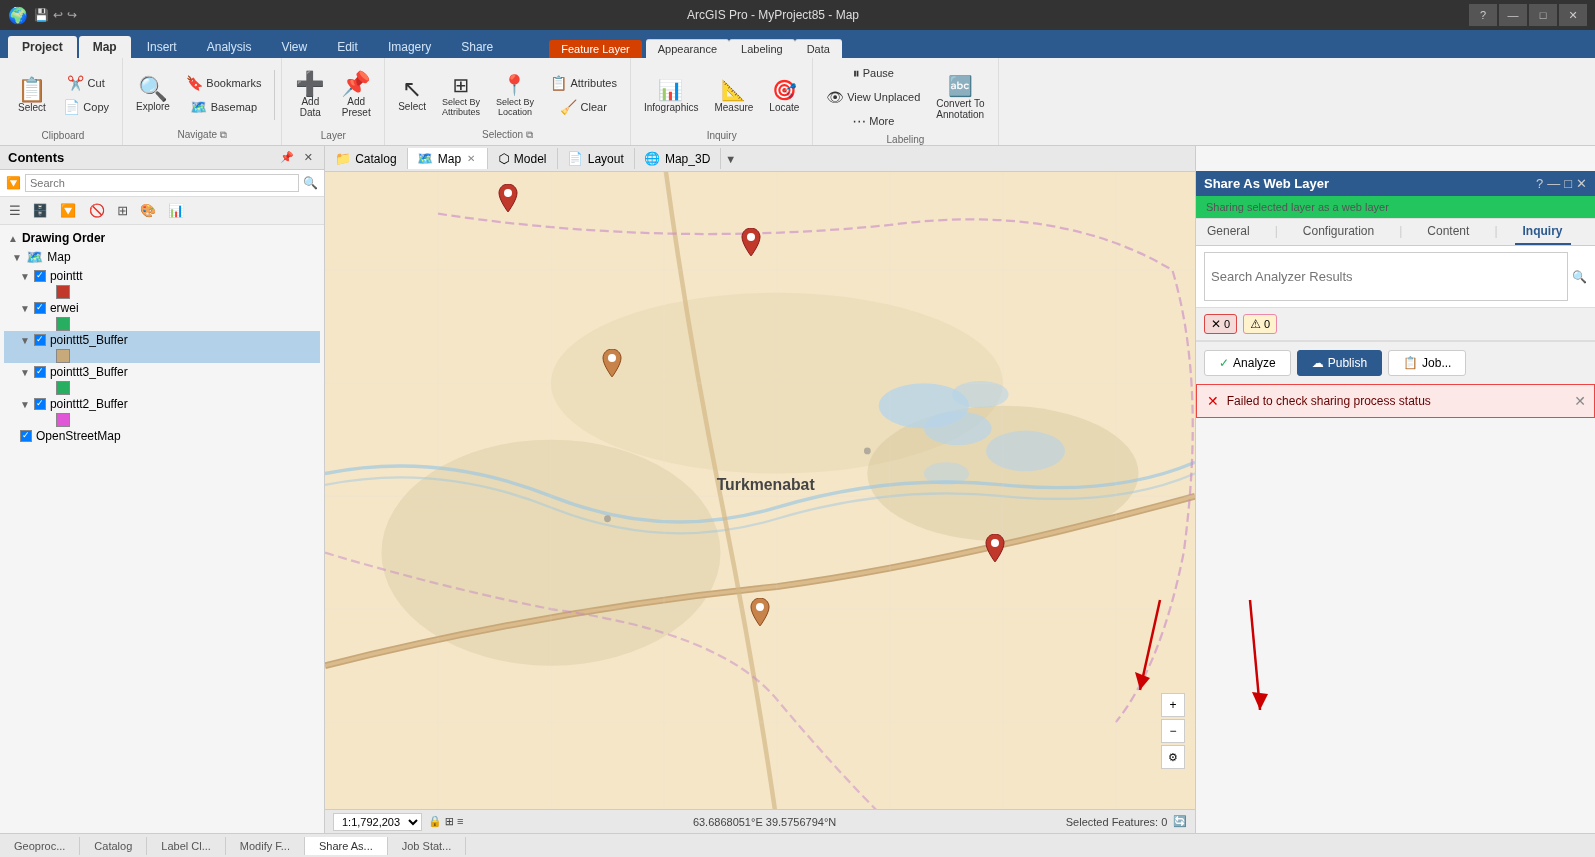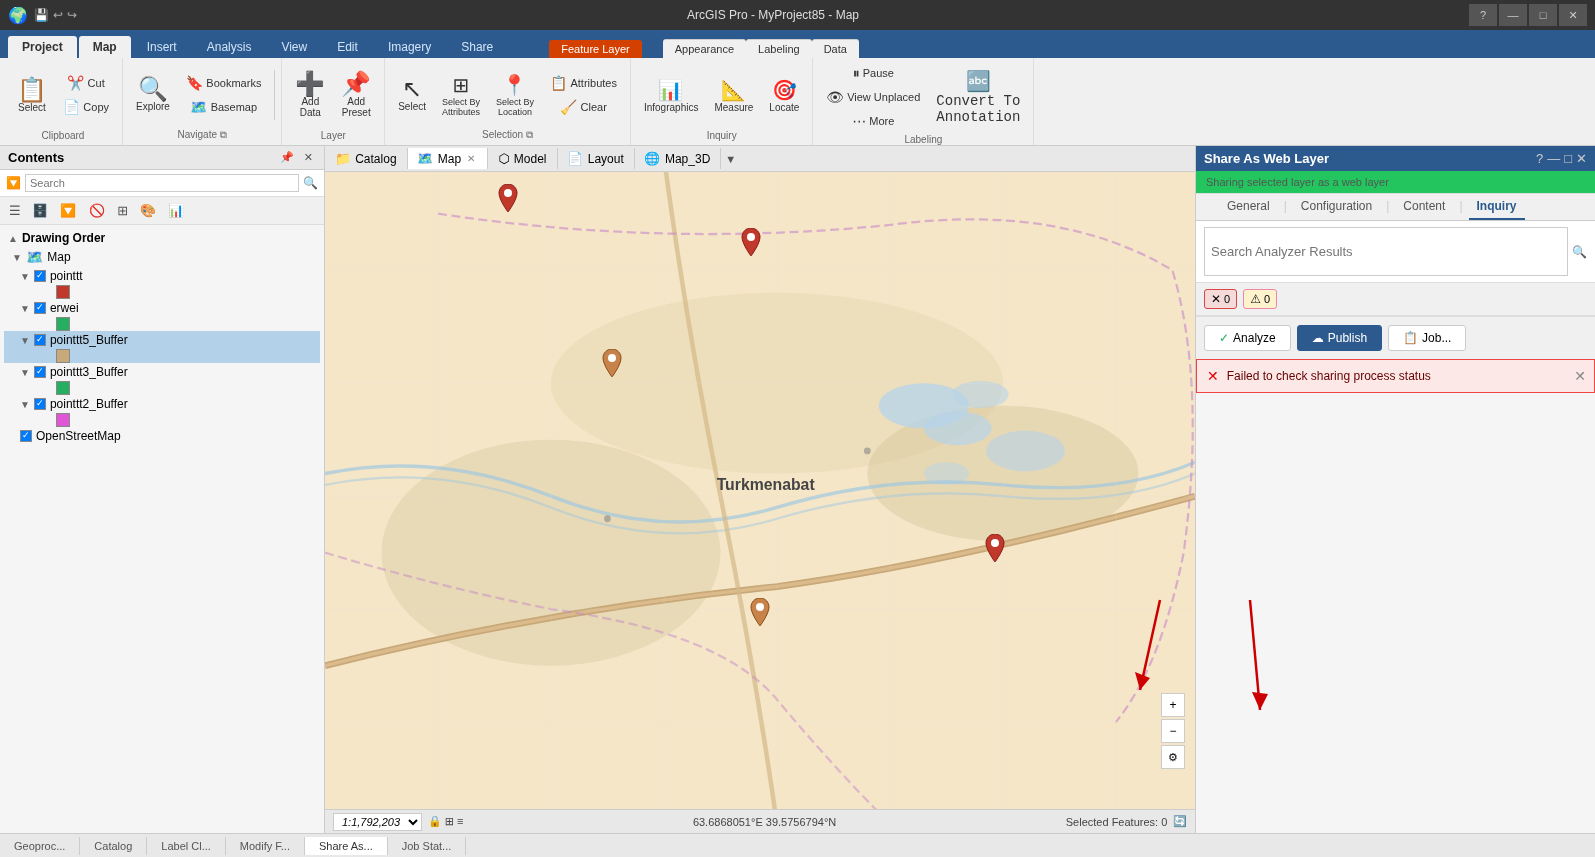--- a/index.html
+++ b/index.html
@@ -88,34 +88,34 @@
     .map-pin svg { width: 20px; height: 30px; }
 
     
     #statusbar {
       background: #e8e8e8; height: 24px; display: flex; align-items: center; justify-content: space-between;
       border-top: 1px solid #ccc; font-size: 11px; color: #444; padding: 0 8px;
     }
     .status-left { display: flex; align-items: center; gap: 6px; }
     .status-center { flex: 1; text-align: center; }
     .status-right { display: flex; align-items: center; gap: 6px; }
-    .scale-select { border: 1px solid #ccc; padding: 1px 4px; font-size: 11px; background: white; font-style: italic; }
+    .scale-select { border: 1px solid #ccc; padding: 1px 4px; font-size: 11px; background: white; }
 
     
     #right-panel {
       width: 400px; background: #f5f5f5; border-left: 1px solid #ccc; display: flex; flex-direction: column; flex-shrink: 0;
     }
     #right-panel-header {
-      background: #2d5a8e; color: white; padding: 5px 8px; display: flex; justify-content: space-between; align-items: center;
+      background: #2d5a8e; color: white; padding: 5px 8px; display: flex; justify-content: space-between; align-items: center; margin-top: 25px;
     }
     #right-panel-header .title { font-size: 13px; font-weight: 600; }
     #right-panel-header .controls { display: flex; gap: 4px; }
     #right-panel-header .ctrl-btn { color: #ccc; cursor: pointer; font-size: 13px; }
     .panel-subtitle { padding: 5px 10px; font-size: 11px; color: #555; border-bottom: 1px solid #ddd; background: #22c55e; }
-    .panel-tabs { display: flex; border-bottom: 1px solid #ccc; background: #f0f0f0; padding: 0 23px; gap: 6px; }
+    .panel-tabs { display: flex; border-bottom: 1px solid #ccc; background: #f0f0f0; padding: 0 3px; gap: 17px; }
     .panel-tab { padding: 5px 8px; font-size: 12px; cursor: pointer; border-bottom: 2px solid transparent; color: #555; }
     .panel-tab.active { color: #2d5a8e; border-bottom-color: #2d5a8e; font-weight: 600; }
     .panel-content { flex: 1; display: flex; flex-direction: column; overflow: hidden; }
     .analyzer-search { display: flex; align-items: center; padding: 6px 8px; border-bottom: 1px solid #ddd; background: white; gap: 4px; }
     .analyzer-search input { flex: 1; border: 1px solid #ccc; padding: 2px 6px; font-size: 11px; }
     .error-badges { display: flex; gap: 6px; padding: 6px 8px; border-bottom: 1px solid #ddd; background: #f0f0f0; }
     .badge { display: flex; align-items: center; gap: 3px; padding: 2px 6px; border-radius: 3px; font-size: 11px; cursor: pointer; }
     .badge.error-badge { background: #f5dada; border: 1px solid #d44; }
     .badge.warn-badge { background: #fef3cd; border: 1px solid #e8a; }
     .badge .badge-icon { font-size: 12px; }
@@ -170,21 +170,21 @@
   <div class="ribbon-tab active">Map</div>
   <div class="ribbon-tab">Insert</div>
   <div class="ribbon-tab">Analysis</div>
   <div class="ribbon-tab">View</div>
   <div class="ribbon-tab">Edit</div>
   <div class="ribbon-tab">Imagery</div>
   <div class="ribbon-tab">Share</div>
   <div style="margin-left:40px;display:flex;align-items:flex-end;">
     <div style="background:#d44000;color:white;padding:3px 12px;font-size:11px;border-radius:3px 3px 0 0;cursor:pointer;">Feature Layer</div>
   </div>
-  <div style="display:flex;align-items:flex-end;margin-left:21px;">
+  <div style="display:flex;align-items:flex-end;margin-left:4px;">
     <div style="background:#f0f0f0;color:#333;padding:3px 12px;font-size:11px;border-radius:3px 3px 0 0;cursor:pointer;border-top:1px solid #ccc;">Appearance</div>
     <div style="background:#f0f0f0;color:#333;padding:3px 12px;font-size:11px;border-radius:3px 3px 0 0;cursor:pointer;border-top:1px solid #ccc;">Labeling</div>
     <div style="background:#f0f0f0;color:#333;padding:3px 12px;font-size:11px;border-radius:3px 3px 0 0;cursor:pointer;border-top:1px solid #ccc;">Data</div>
   </div>
 </div>
 
 <div id="ribbon">
 
   <div class="ribbon-group">
     <div class="ribbon-group-content">
@@ -302,21 +302,21 @@
           <div class="icon">👁</div>
           <div>View Unplaced</div>
         </div>
         <div class="ribbon-btn small">
           <div class="icon">⋯</div>
           <div>More</div>
         </div>
       </div>
       <div class="ribbon-btn">
         <div style="font-size:20px;">🔤</div>
-        <div style="font-size:14px;text-align:center;font-family:Liberation Mono, monospace;">Convert To<br>Annotation</div>
+        <div style="font-size:10px;text-align:left;">Convert To<br>Annotation</div>
       </div>
     </div>
     <div class="ribbon-group-label">Labeling</div>
   </div>
 </div>
 
 <div id="main">
 
   <div id="contents">
     <div id="contents-header">

